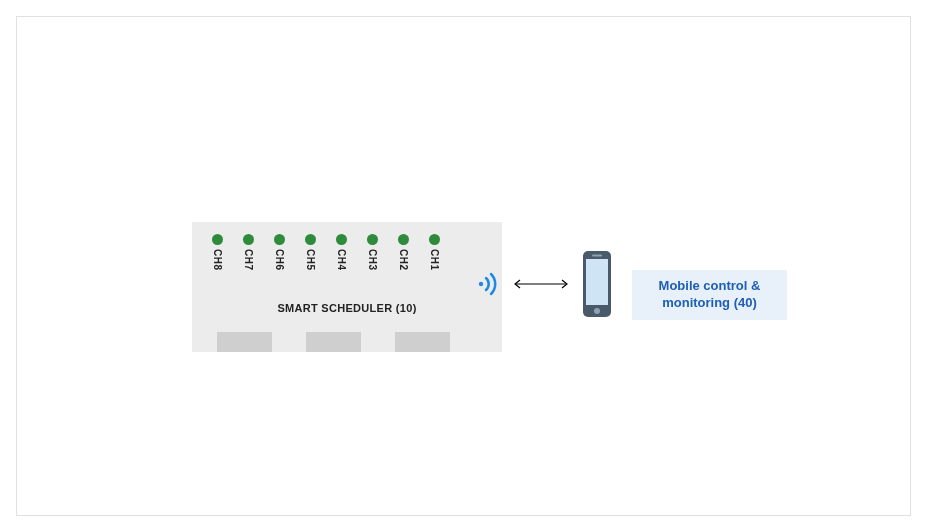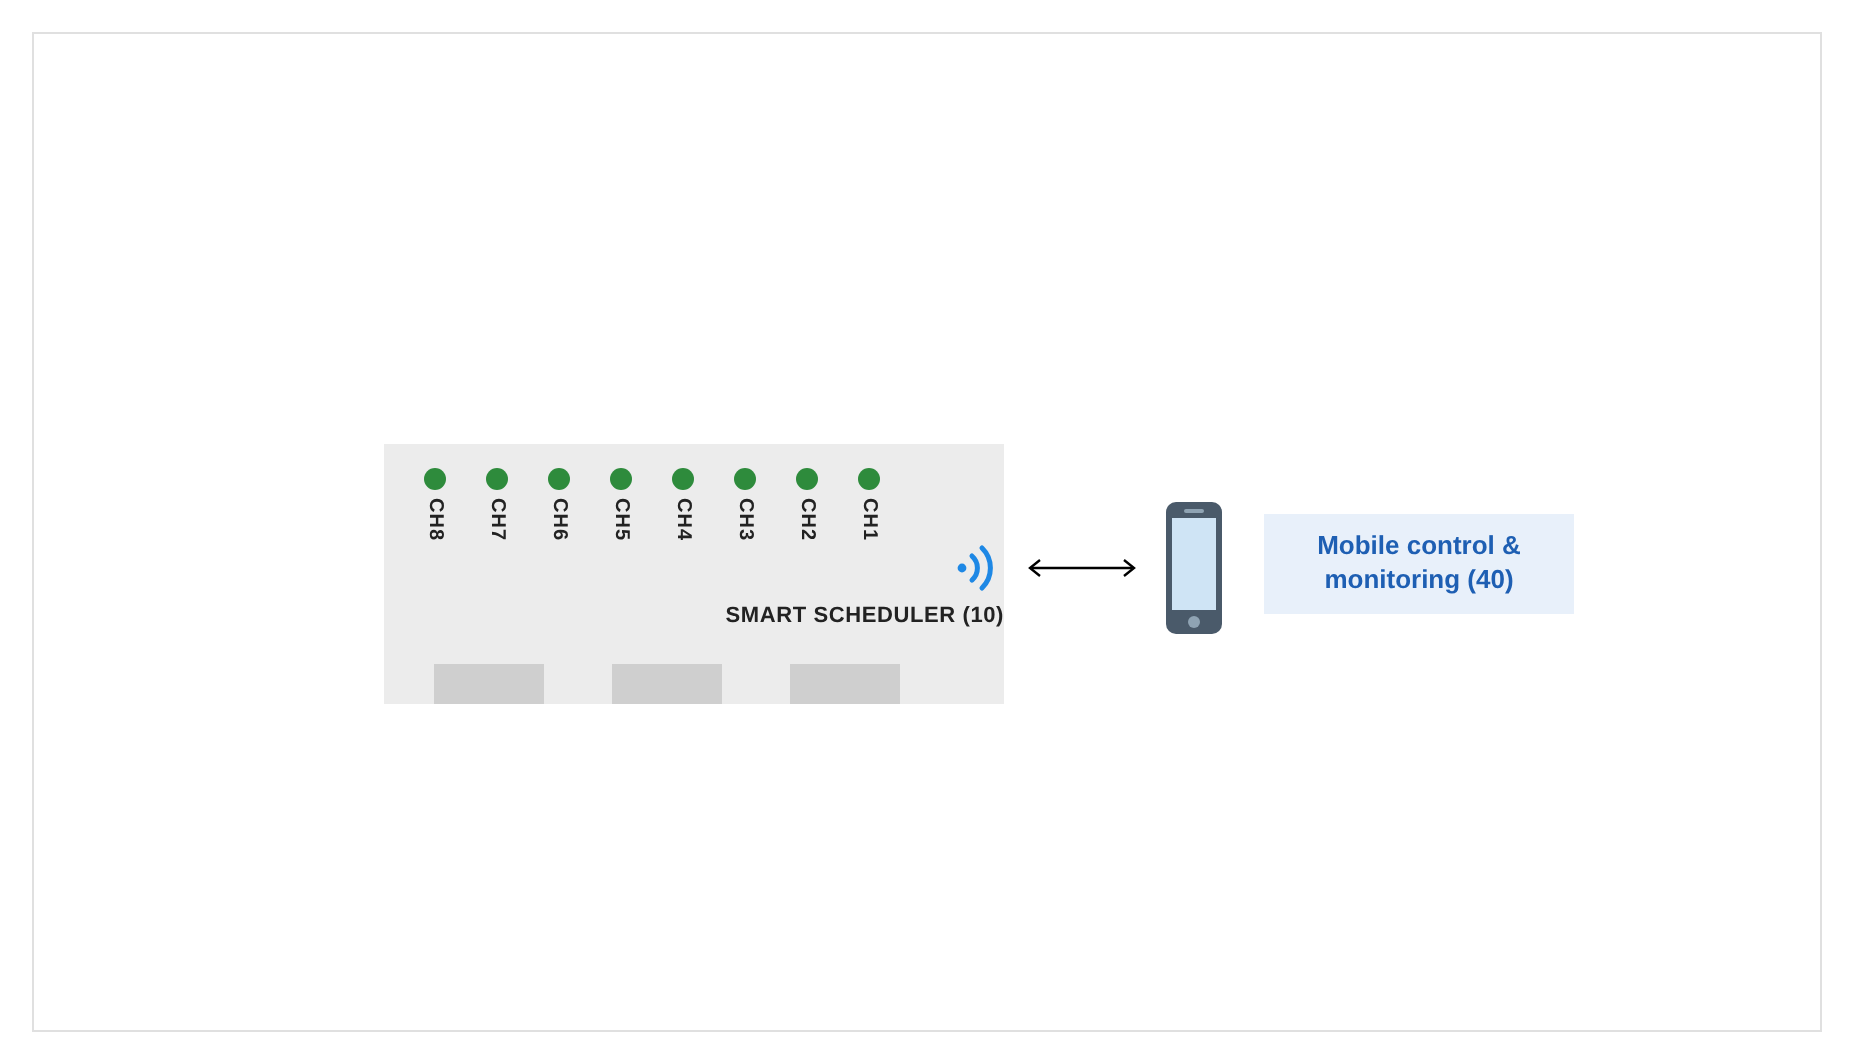--- a/index.html
+++ b/index.html
@@ -50,21 +50,21 @@
     font-size: 10px;
     font-weight: 600;
     color: #222;
     letter-spacing: 0.5px;
   }
   .scheduler-title {
     position: absolute;
     top: 80px;
     left: 0;
     width: 100%;
-    text-align: right;
+    text-align: center;
     font-size: 11px;
     font-weight: 700;
     color: #222;
     letter-spacing: 0.3px;
   }
   .slots {
     position: absolute;
     bottom: 0;
     left: 25px;
     display: flex;
@@ -92,21 +92,21 @@
   .phone {
     position: absolute;
     left: 560px;
     top: 232px;
     width: 40px;
     height: 70px;
   }
   .mobile-box {
     position: absolute;
     left: 615px;
-    top: 240px;
+    top: 253px;
     width: 155px;
     height: 50px;
     background: #e8f0fa;
     display: flex;
     align-items: center;
     justify-content: flex-start;
     text-align: center;
     padding: 4px 8px;
   }
   .mobile-text {

